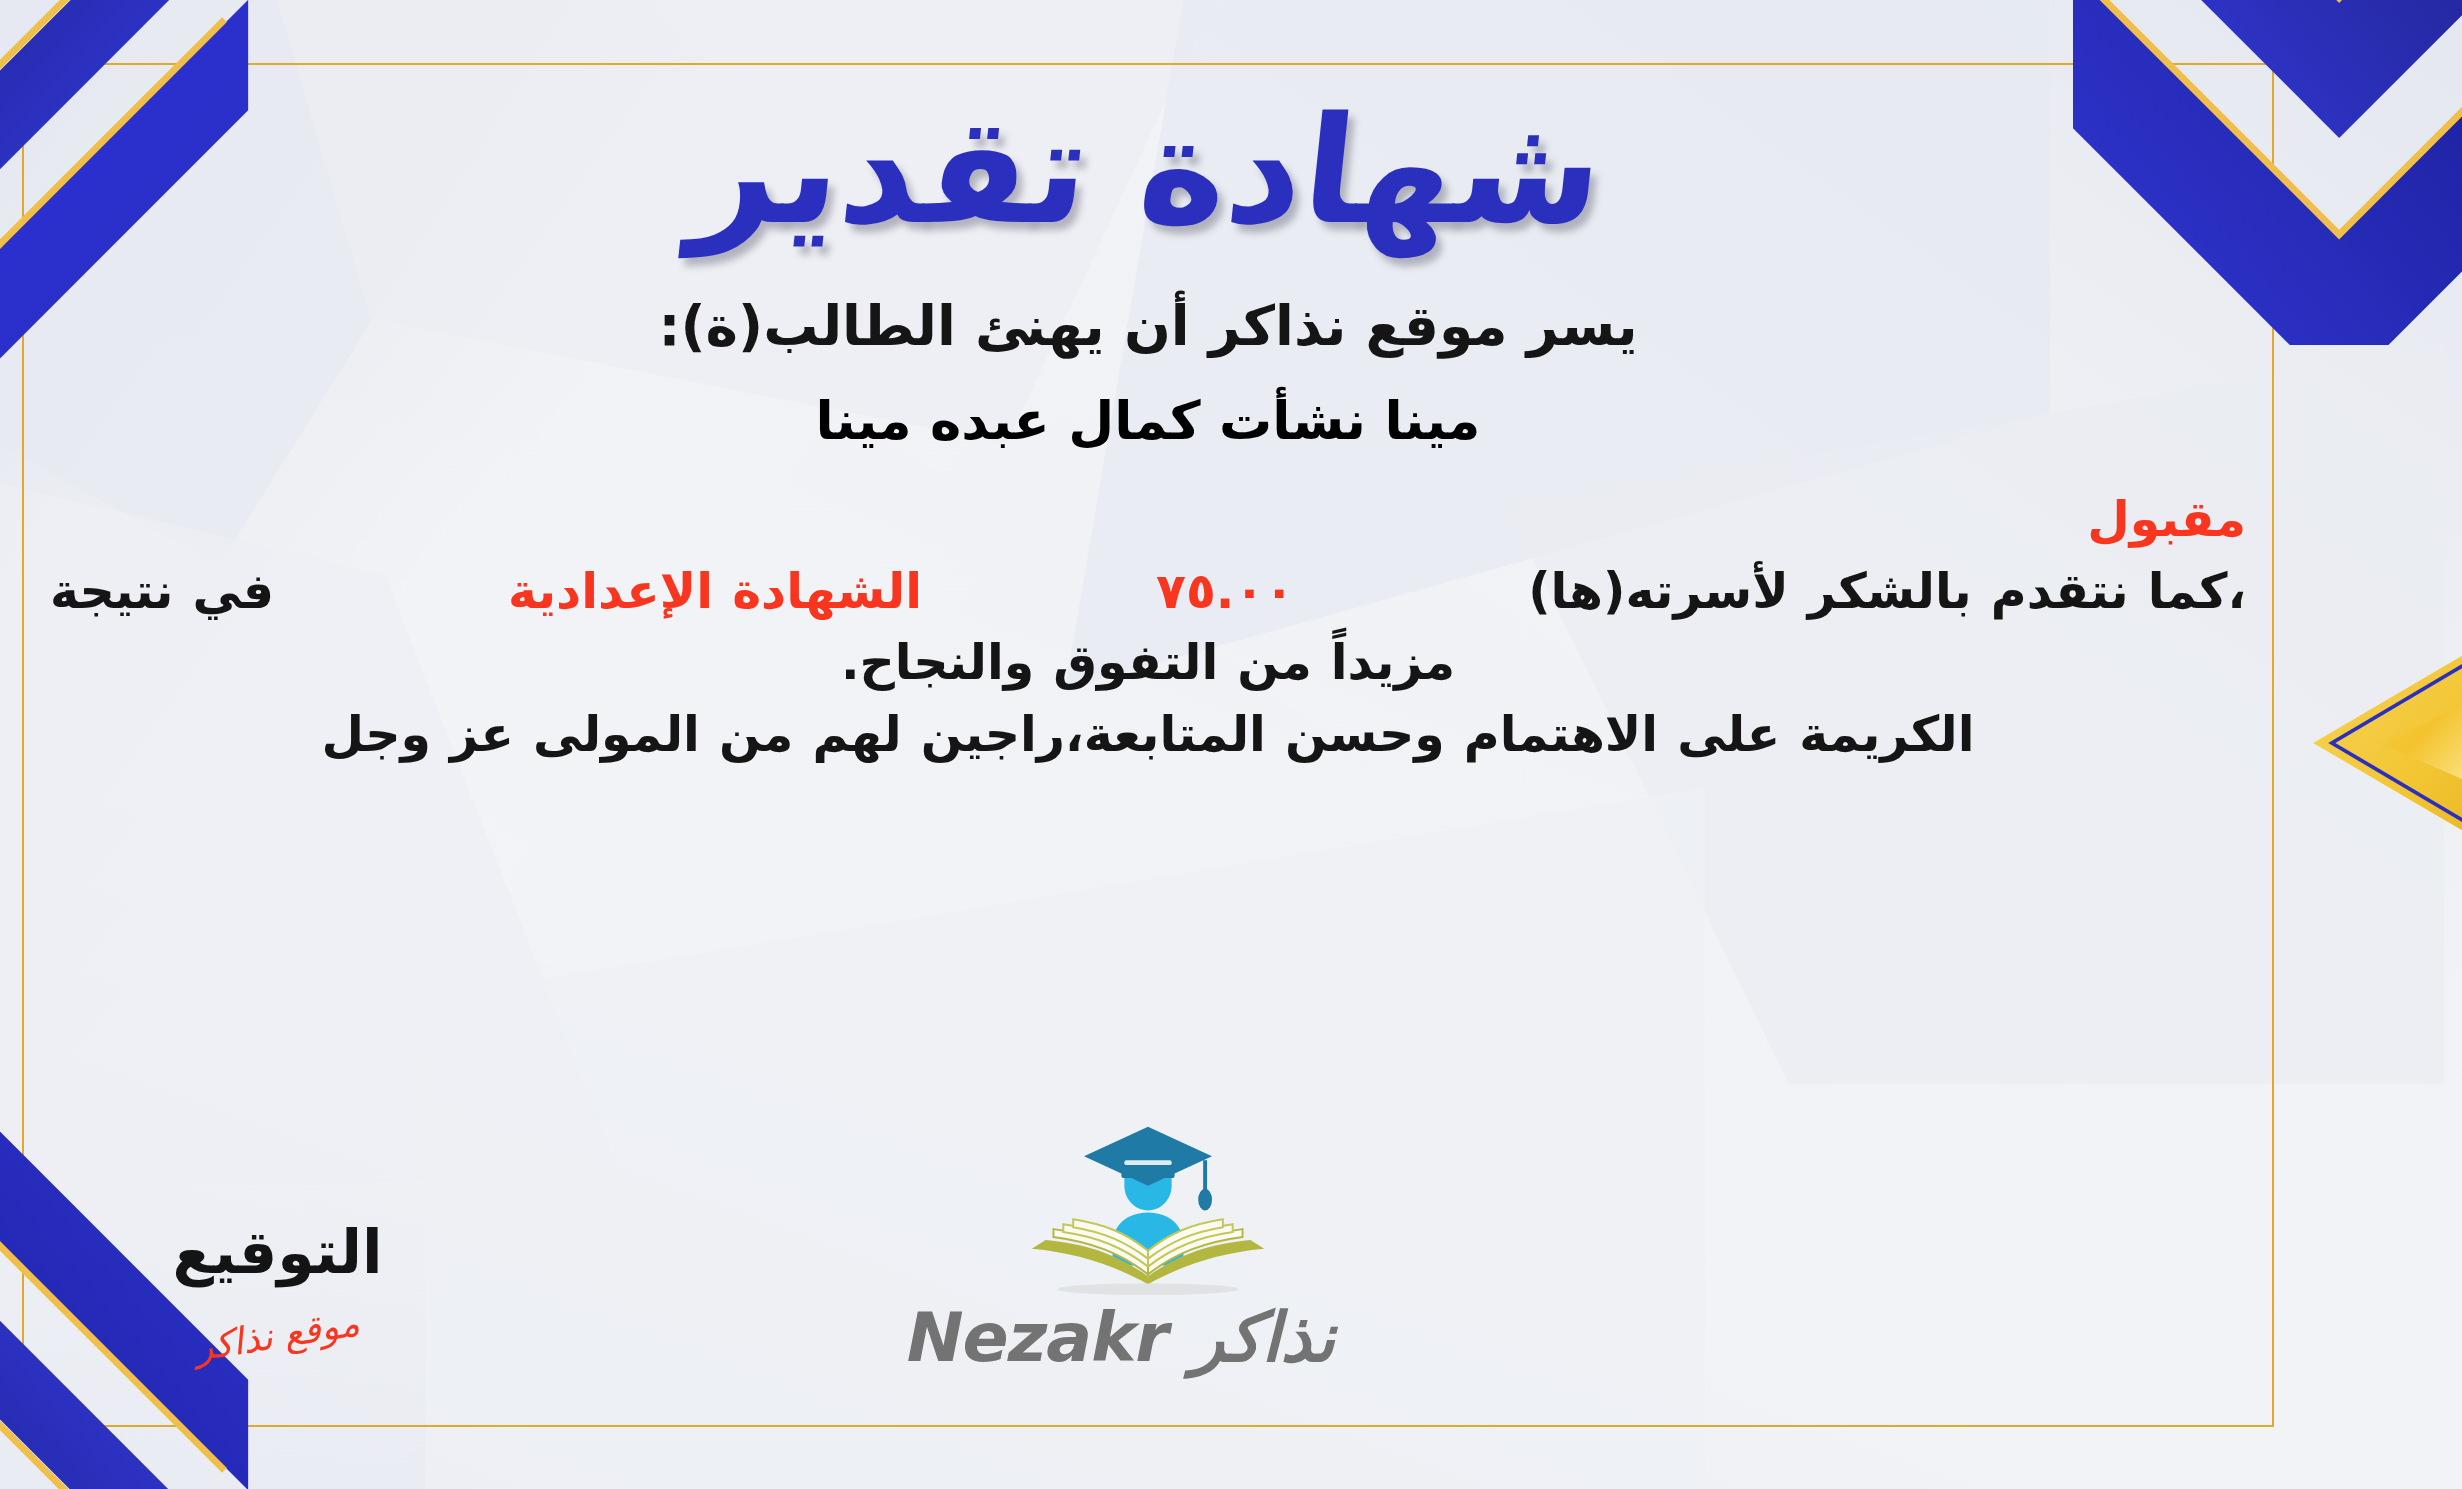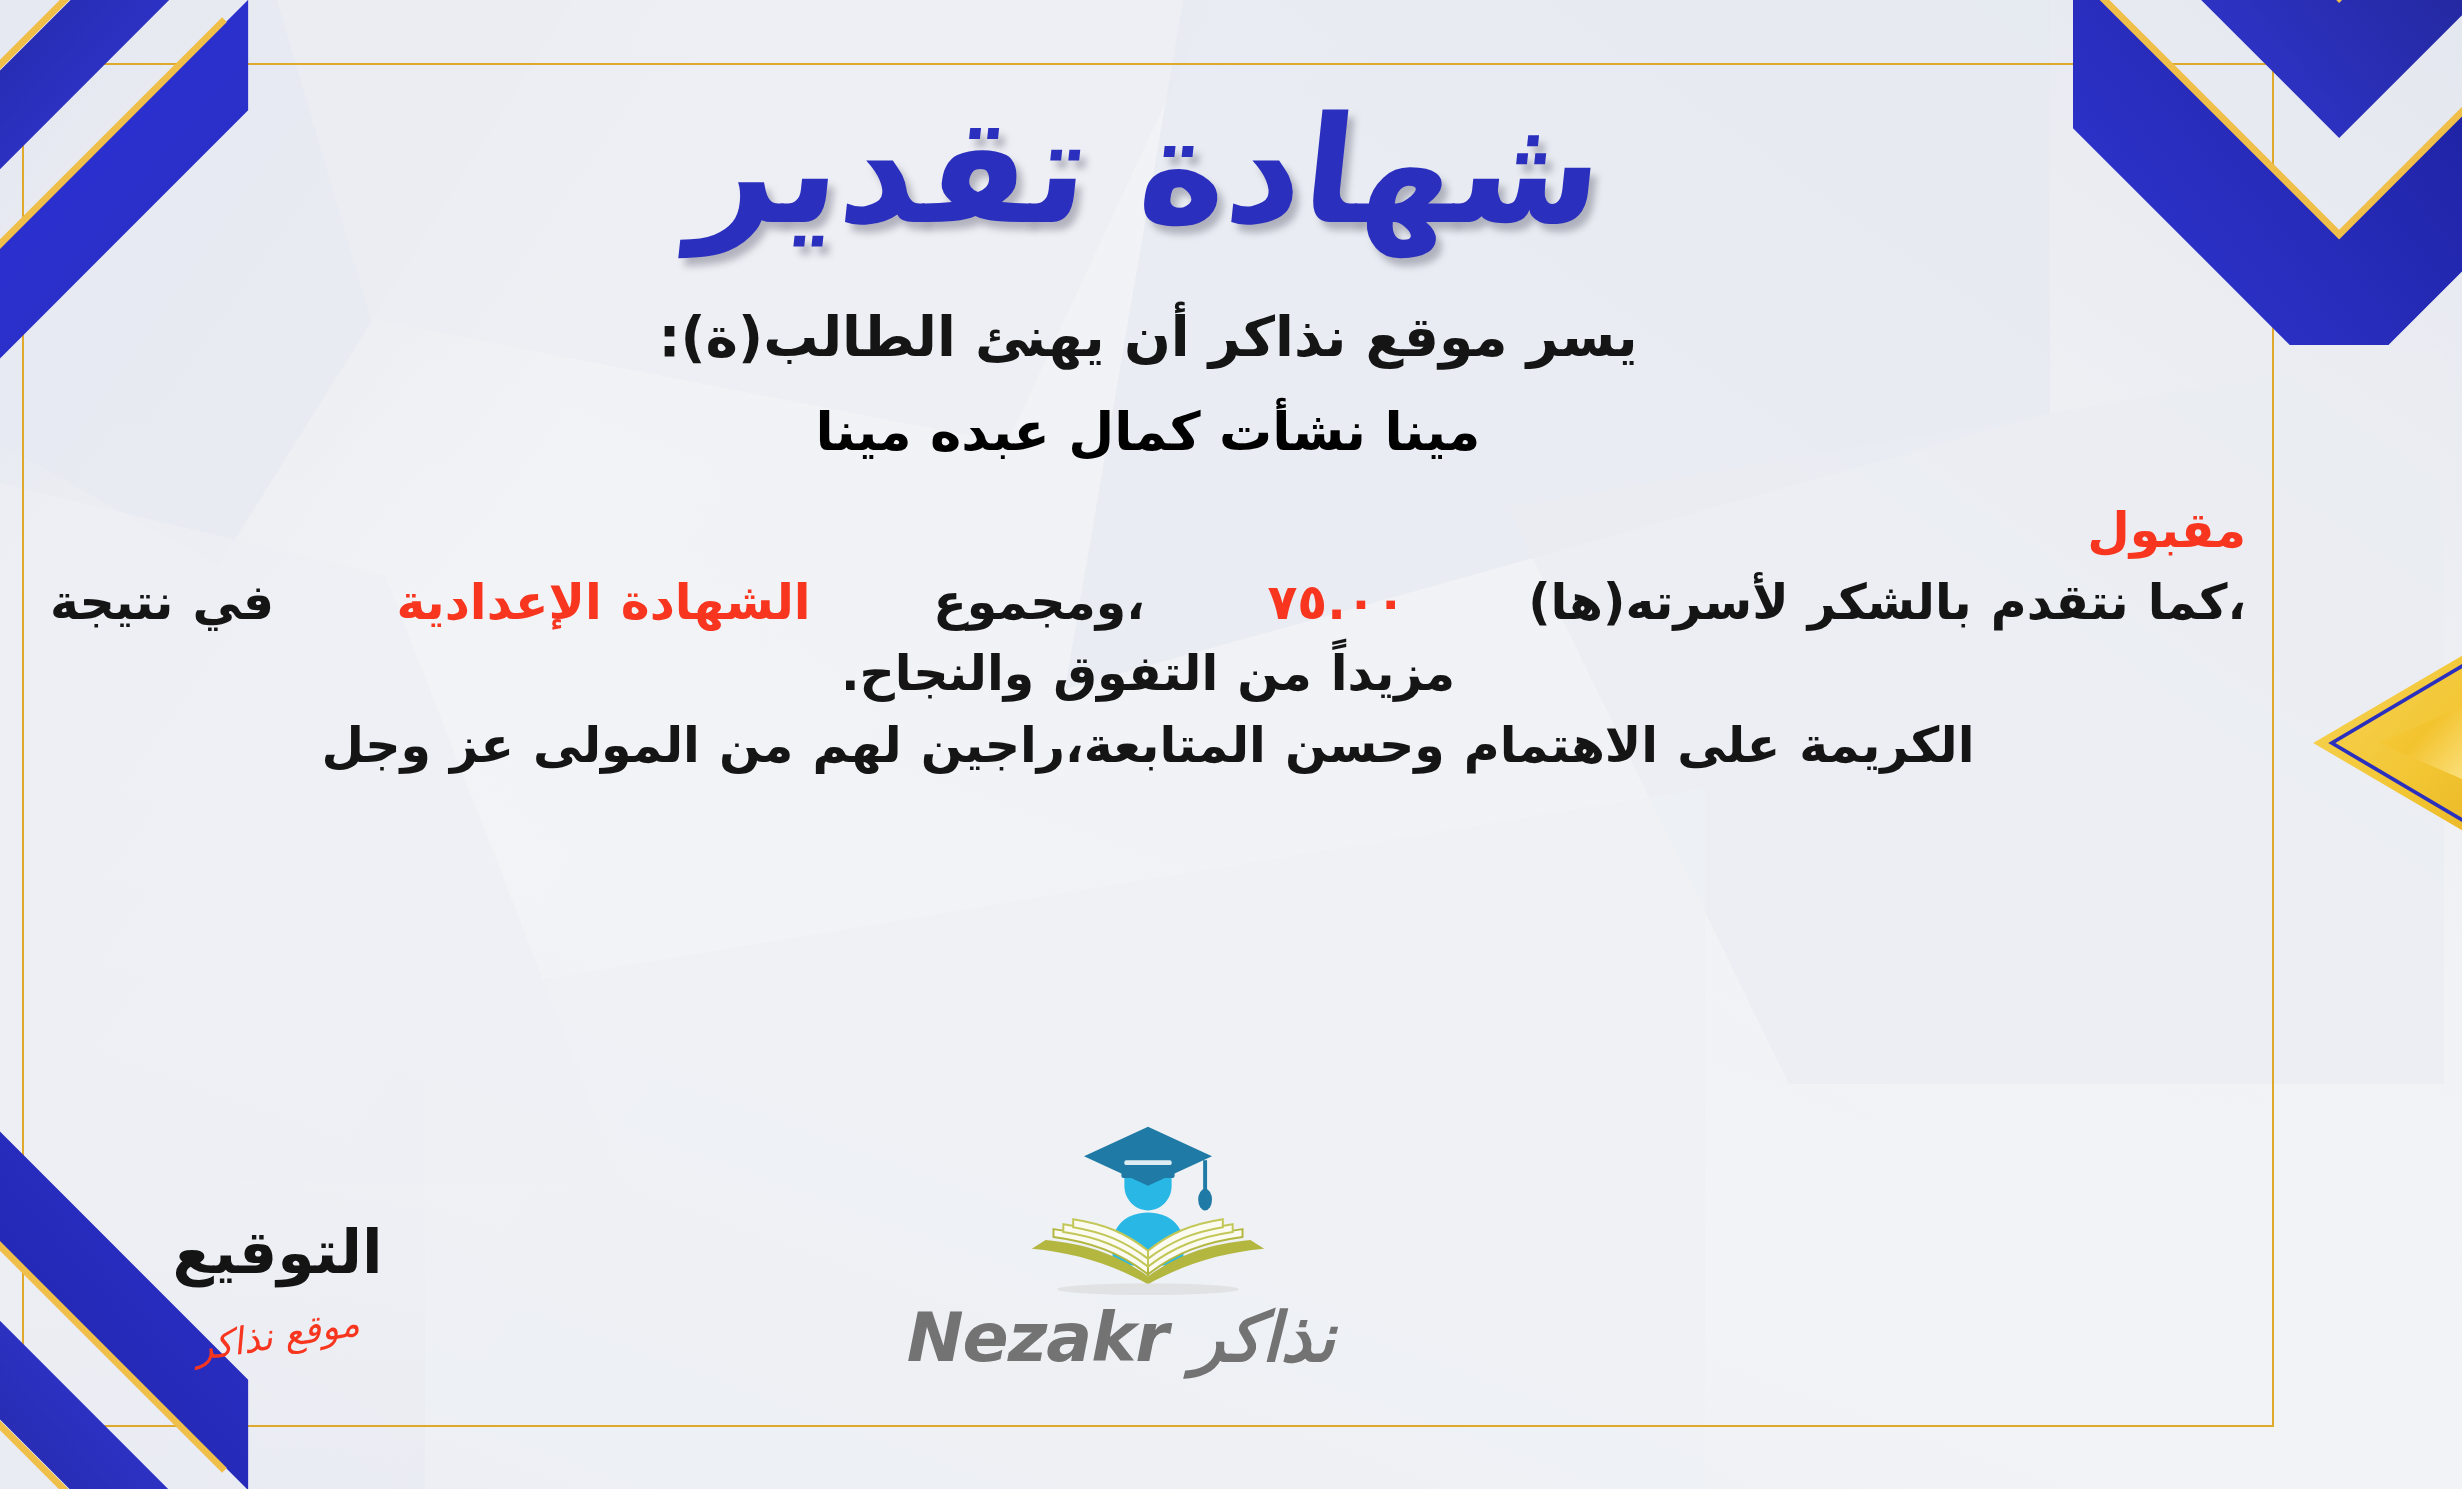--- a/index.html
+++ b/index.html
@@ -110,21 +110,21 @@
     white-space: nowrap;
     transform: skewX(-6deg);
     direction: rtl;
   }
 
   .body-block {
     width: 100%;
     direction: rtl;
     text-align: center;
     color: #151515;
-    margin-top: 54px;
+    margin-top: 43px;
   }
 
   .line-intro {
     font-size: 55px;
     font-weight: 600;
     letter-spacing: -0.5px;
     line-height: 1.25;
   }
 
   .line-name {
@@ -327,21 +327,20 @@
 
       <div class="para">
 
         <span class="ln justify">
           <span class="hl">مقبول</span>
         </span>
 
         <span class="ln justify">
           <span>،كما نتقدم بالشكر لأسرته(ها)</span>
           <span class="num">٧٥.٠٠</span>
-          <span>،ومجموع</span>
           <span class="hl">الشهادة الإعدادية</span>
           <span>في نتيجة</span>
         </span>
 
         <span class="ln">مزيداً من التفوق والنجاح.</span>
 
         <span class="ln">الكريمة على الاهتمام وحسن المتابعة،راجين لهم من المولى عز وجل</span>
       </div>
     </div>
 

